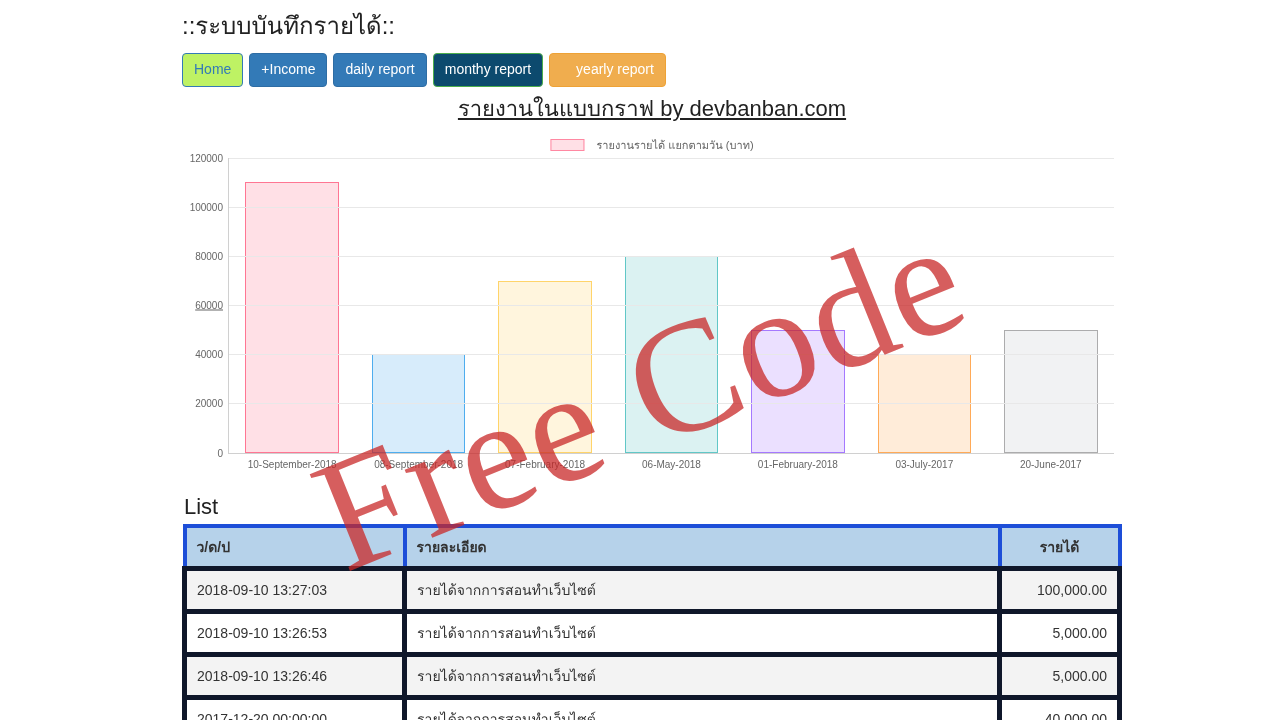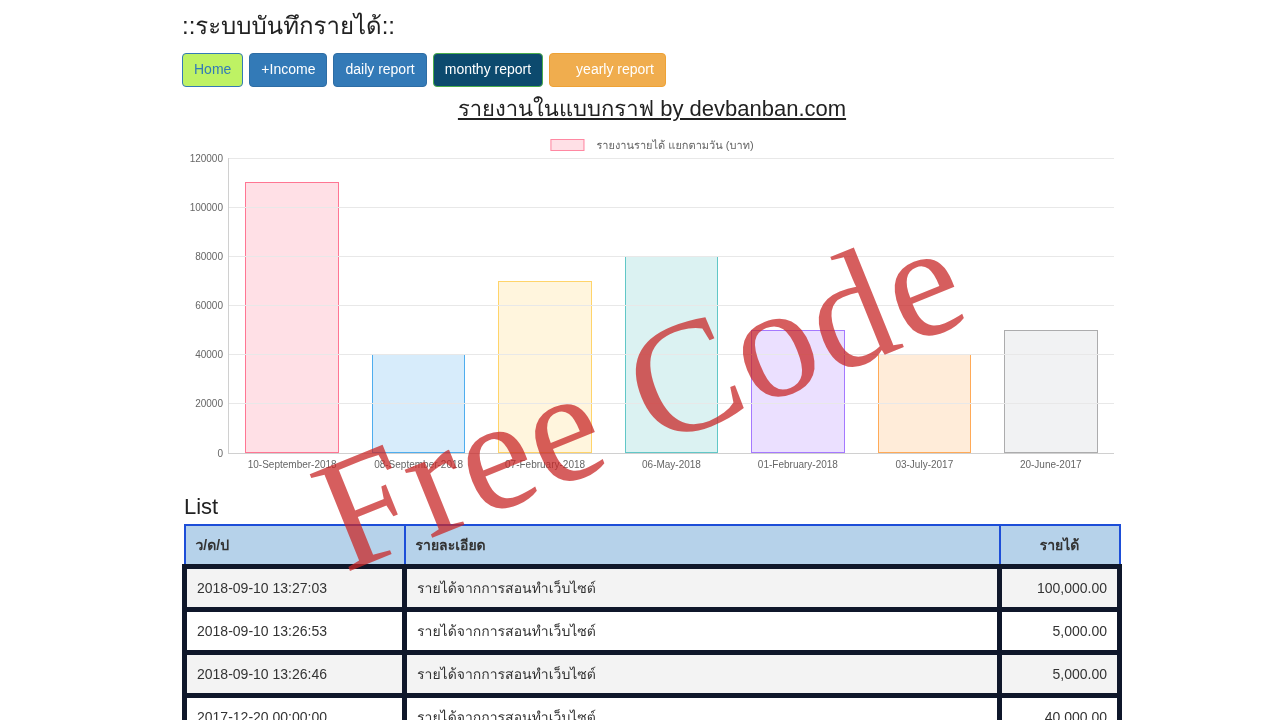--- a/index.html
+++ b/index.html
@@ -100,21 +100,21 @@
     margin-top:6px; font-size:10px; color:#666; white-space:nowrap;
   }
 
   
   .list-title { font-size:22px; margin:12px 0 4px 2px; font-weight:400; color:#222;}
   table.tbl {
     width:100%; border-collapse:collapse; font-size:14px;
   }
   table.tbl th {
     background:#b6d2ea; color:#333; font-weight:700;
-    padding:8px 10px; border:2px solid #1d4ed8; text-align:left;
+    padding:8px 10px; border:4px solid #1d4ed8; text-align:left;
   }
   table.tbl th.num { text-align:center; width:120px;}
   table.tbl td {
     padding:8px 10px; border:5px solid #0f172a;
   }
   table.tbl tbody tr:nth-child(odd){ background:#f3f3f3; }
   table.tbl tbody tr:nth-child(even){ background:#fff; }
   table.tbl td.num { text-align:right; }
 
   
@@ -181,21 +181,21 @@
               <div class="bar" style="height: 41.6667%; background: rgba(201, 203, 207, 0.25); border-color: rgba(160, 160, 160, 0.85);"></div>
               <div class="x-tick">20-June-2017</div>
             </div>
           </div>
       <div class="y-tick" style="top: 100%;">0</div>
           <div class="grid-line" style="top: 83.3333%;"></div>
           <div class="y-tick" style="top: 83.3333%;">20000</div>
           <div class="grid-line" style="top: 66.6667%;"></div>
           <div class="y-tick" style="top: 66.6667%;">40000</div>
           <div class="grid-line" style="top: 50%;"></div>
-          <div class="y-tick" style="top: 50%;">60000</div>
+          <div class="y-tick" style="top: 50%; text-decoration: underline;">60000</div>
           <div class="grid-line" style="top: 33.3333%;"></div>
           <div class="y-tick" style="top: 33.3333%;">80000</div>
           <div class="grid-line" style="top: 16.6667%;"></div>
           <div class="y-tick" style="top: 16.6667%;">100000</div>
           <div class="grid-line" style="top: 0%;"></div>
           <div class="y-tick" style="top: 0%;">120000</div>
         </div>
     </div>
 
     <h3 class="list-title">List</h3>

